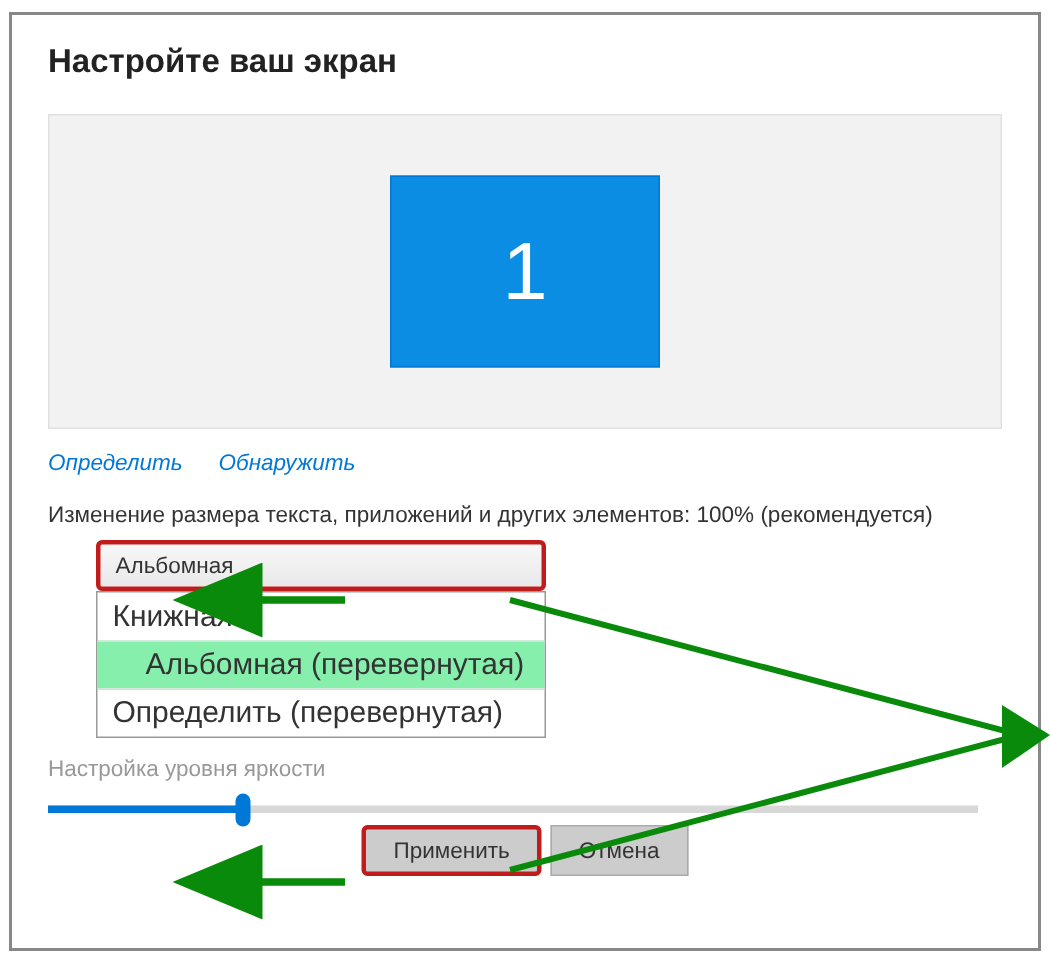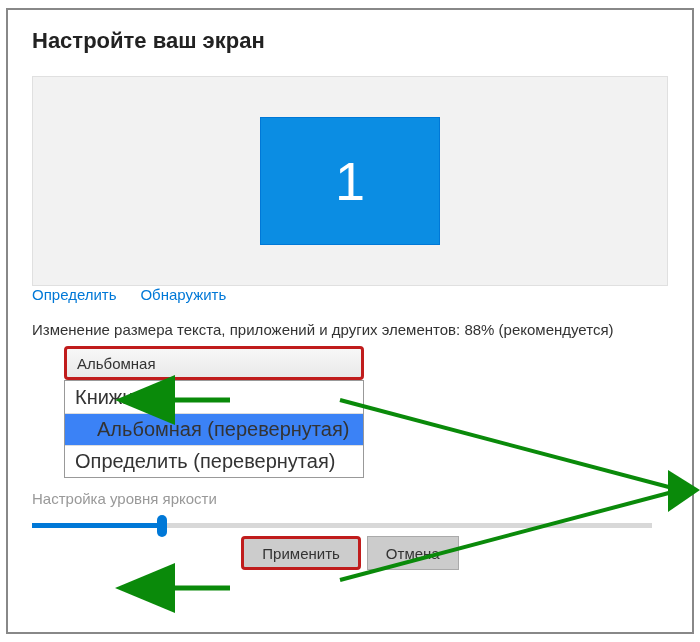--- a/index.html
+++ b/index.html
@@ -42,22 +42,23 @@
     display: flex;
     align-items: center;
     justify-content: center;
   }
   .monitor-number {
     color: #fff;
     font-size: 54px;
     font-weight: 300;
   }
   .links-row {
-    margin-top: 0;
+    margin-top: 14px;
     margin-bottom: 18px;
+    font-style: italic;
   }
   .link {
     color: #0078d7;
     font-size: 15px;
     cursor: pointer;
     margin-right: 20px;
   }
   .scale-label {
     font-size: 15px;
     color: #333;
@@ -94,21 +95,21 @@
     display: flex;
     align-items: center;
     padding: 0 10px;
     font-size: 20px;
     color: #333;
     cursor: pointer;
     border-top: 1px solid #ddd;
   }
   .dropdown-option:first-child { border-top: none; }
   .dropdown-option.hovered {
-    background: #3b82f6;
+    background: #86efac;
     padding-left: 32px;
   }
   .brightness-label {
     font-size: 15px;
     color: #555;
     margin-top: 12px;
   }
   .brightness-label.obscured { color: #999; }
   .slider-wrap {
     margin-top: 6px;
@@ -177,21 +178,21 @@
     <div class="monitor-thumb">
       <span class="monitor-number">1</span>
     </div>
   </div>
 
   <div class="links-row">
     <span class="link">Определить</span>
     <span class="link">Обнаружить</span>
   </div>
 
-  <div class="scale-label">Изменение размера текста, приложений и других элементов: 88% (рекомендуется)</div>
+  <div class="scale-label">Изменение размера текста, приложений и других элементов: 100% (рекомендуется)</div>
 
   <div class="dropdown-wrap">
     <div class="dropdown-selected highlighted">
       <span>Альбомная</span>
     </div>
     <div class="dropdown-list">
       <div class="dropdown-option">Книжная</div>
       <div class="dropdown-option hovered">Альбомная (перевернутая)</div>
       <div class="dropdown-option">Определить (перевернутая)</div>
     </div>

